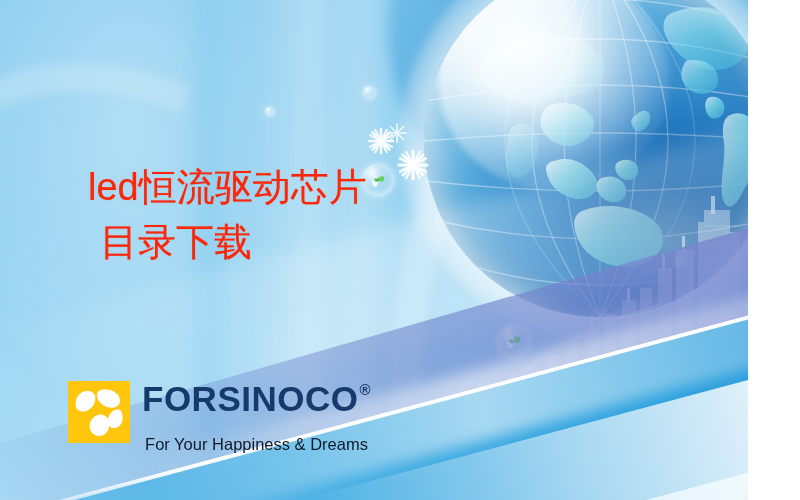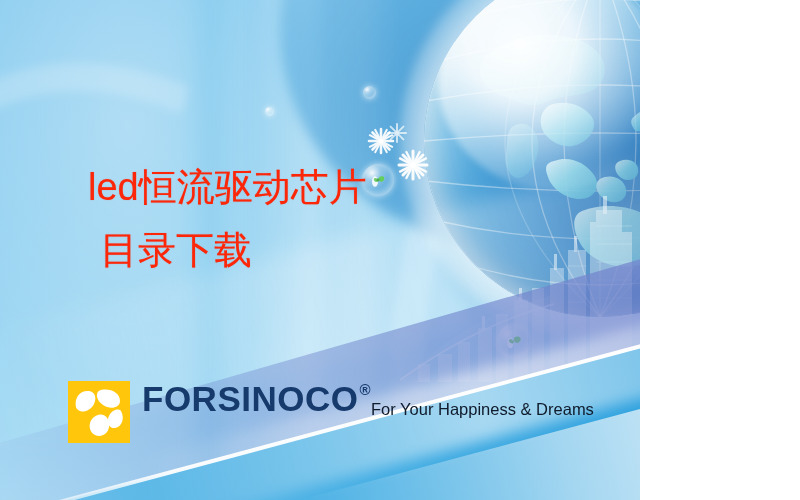--- a/index.html
+++ b/index.html
@@ -8,21 +8,21 @@
     padding: 0;
     background: #ffffff;
   }
   body {
     font-family: "Liberation Sans", sans-serif;
   }
 
   
   #banner {
     position: relative;
-    width: 640px;
+    width: 748px;
     height: 500px;
     overflow: hidden;
     background: #9ad3f0;
     user-select: none;
   }
 
   
   .bg-base {
     position: absolute;
     inset: 0;
@@ -275,21 +275,21 @@
     font-weight: 400;
   }
   #headline .line1 .cjk,
   #headline .line2 {
     font-family: "Liberation Serif", "DejaVu Serif", serif;
     font-weight: 400;
   }
   #headline .line2 {
     font-size: 38px;
     margin-left: 12px;
-    margin-top: 12px;
+    margin-top: 4px;
     white-space: nowrap;
   }
 
   
   #logo {
     position: absolute;
     left: 68px; top: 381px;
     display: flex;
     align-items: stretch;
     z-index: 30;
@@ -297,21 +297,23 @@
   #logo-mark {
     width: 62px; height: 62px;
     background: #ffc60b;
     flex: 0 0 auto;
     position: relative;
   }
   #logo-mark svg { position: absolute; inset: 0; }
   #logo-text {
     margin-left: 12px;
     display: flex;
+    flex-direction: column;
     justify-content: center;
+    align-items: center;
   }
   #logo-word {
     font-family: "Liberation Sans", sans-serif;
     font-weight: 700;
     font-size: 35px;
     letter-spacing: .5px;
     color: #173a6d;
     line-height: 1;
     white-space: nowrap;
     display: flex;

